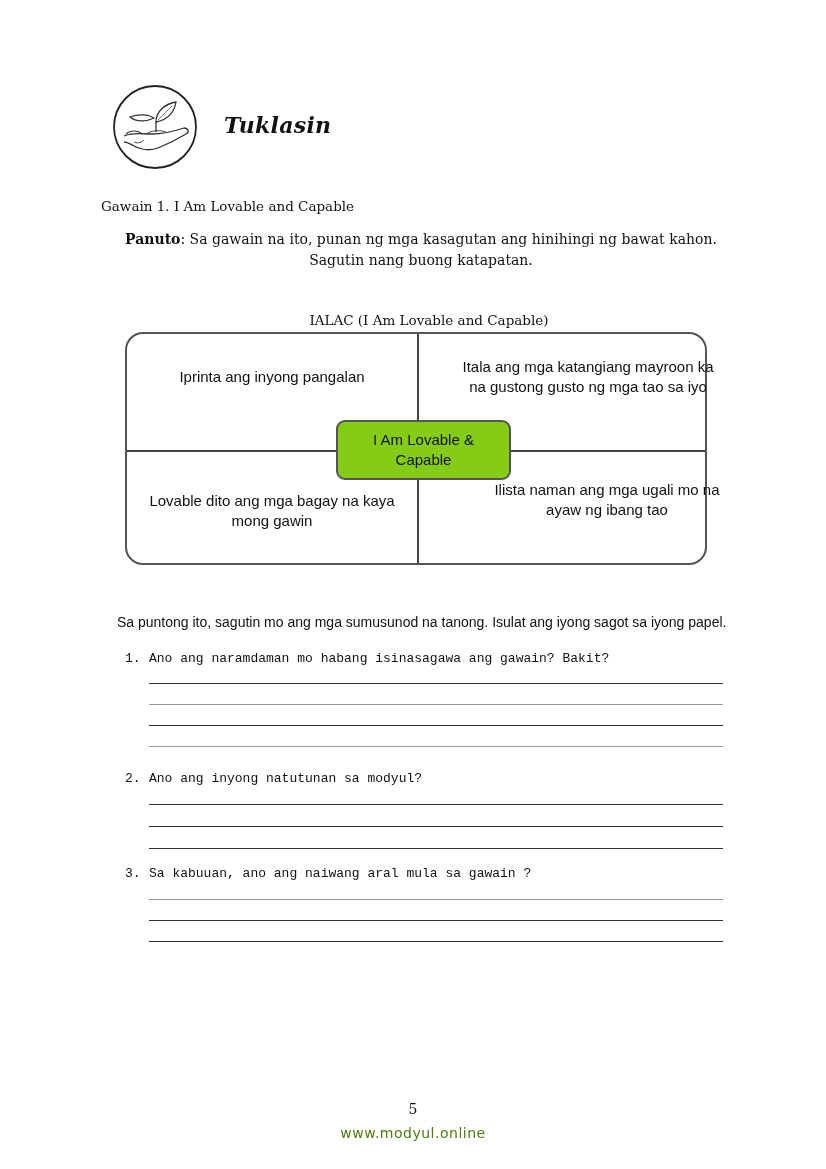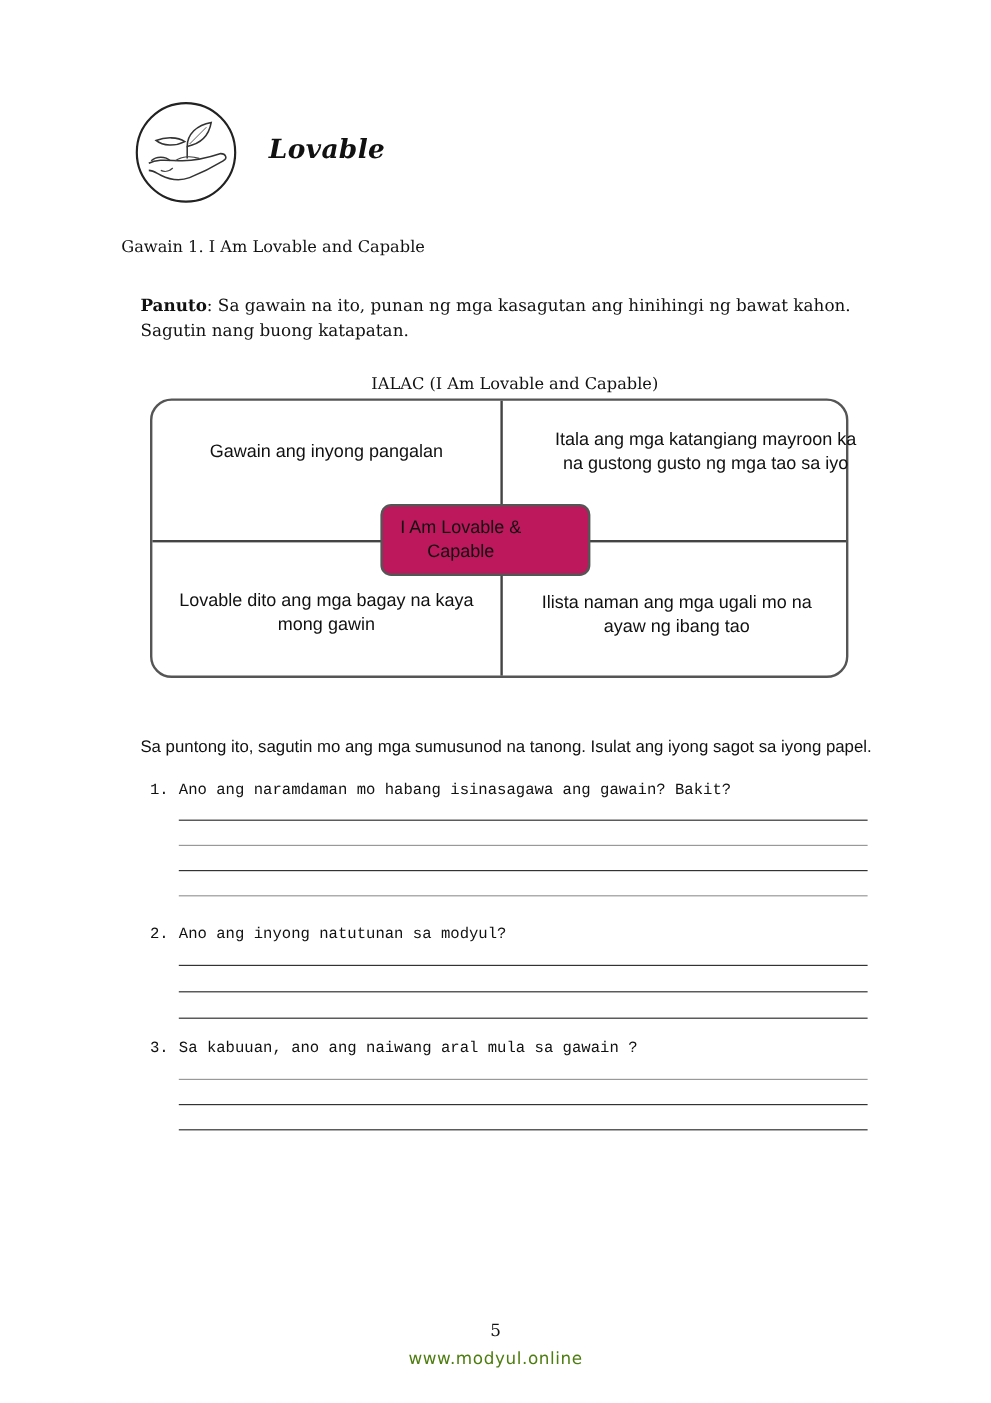--- a/index.html
+++ b/index.html
@@ -2,36 +2,36 @@
 <html><head>
 <meta charset="utf-8">
 <style>
   html, body { margin: 0; padding: 0; background: #ffffff; }
   body { width: 826px; height: 1169px; position: relative; overflow: hidden; color: #111; }
 
   .logo { position: absolute; left: 112px; top: 84px; width: 86px; height: 86px; }
   .section-title { position: absolute; left: 224px; top: 112px; font-family: "DejaVu Serif", serif; font-weight: bold; font-style: italic; font-size: 22px; letter-spacing: 0.3px; margin: 0; }
 
   .activity-title { position: absolute; left: 101px; top: 198px; font-family: "DejaVu Serif", serif; font-weight: normal; font-size: 13.5px; margin: 0; }
-  .instructions { position: absolute; left: 101px; top: 229px; width: 640px; font-family: "DejaVu Serif", serif; font-size: 14px; line-height: 21px; margin: 16px; }
+  .instructions { position: absolute; left: 101px; top: 229px; width: 640px; font-family: "DejaVu Serif", serif; font-size: 14px; line-height: 21px; margin: 0; text-align: center; }
   .instructions b { font-weight: bold; }
 
   .diagram-caption { position: absolute; left: 0; width: 826px; top: 296px; text-align: center; font-family: "DejaVu Serif", serif; font-size: 13.5px; margin: 16px; }
 
   .diagram { position: absolute; left: 125px; top: 332px; width: 582px; height: 233px; box-sizing: border-box; border: 2px solid #555; border-radius: 18px; }
   .diagram .vline { position: absolute; left: 290px; top: 0; bottom: 0; width: 2px; background: #444; }
   .diagram .hline { position: absolute; left: 0; right: 0; top: 116px; height: 2px; background: #444; }
   .quad { position: absolute; display: flex; align-items: center; justify-content: center; text-align: center; font-family: "Liberation Sans", "DejaVu Sans", sans-serif; font-size: 15px; line-height: 20px; color: #111; }
   .q-tl { left: 0; top: 0; width: 290px; height: 86px; }
   .q-tr { left: 292px; top: 0; width: 290px; height: 86px; padding-left: 24px; }
   .q-bl { left: 0; top: 156px; width: 290px; height: 42px; }
-  .q-br { left: 292px; top: 158px; width: 290px; height: 42px; }
+  .q-br { left: 292px; top: 145px; width: 290px; height: 42px; padding-left: 43px; }
   .q-tr span { display: block; width: 270px; }
   .q-bl span, .q-br span { display: block; width: 260px; }
-  .center-box { position: absolute; left: 190px; top: 86px; width: 175px; height: 60px; box-sizing: border-box; background: #be185d; border: 2px solid #555; border-radius: 9px; display: flex; align-items: center; text-align: center; font-family: "Liberation Sans", "DejaVu Sans", sans-serif; font-size: 15px; line-height: 20px; }
+  .center-box { position: absolute; left: 209px; top: 86px; width: 175px; height: 60px; box-sizing: border-box; background: #84cc16; border: 2px solid #555; border-radius: 9px; display: flex; align-items: center; justify-content: center; text-align: center; font-family: "Liberation Sans", "DejaVu Sans", sans-serif; font-size: 15px; line-height: 20px; }
   .center-box span { display: block; width: 130px; }
 
   .prompt { position: absolute; left: 101px; top: 596px; width: 640px; font-family: Liberation Sans, sans-serif; font-size: 14px; line-height: 21px; margin: 16px; }
 
   .question { position: absolute; left: 125px; font-family: Liberation Mono, monospace; font-size: 13px; margin: 0; }
   .question .num { display: inline-block; width: 24px; }
   .q1 { top: 651px; }
   .q2 { top: 771px; }
   .q3 { top: 866px; }
 
@@ -50,31 +50,31 @@
   <path d="M44 38 C44 28 52 20 64 18 C62 30 54 36 44 38 Z" fill="none" stroke="#333" stroke-width="1.3"></path>
   <path d="M46 36 L60 22" stroke="#555" stroke-width="0.8"></path>
   <path d="M42 34 C36 30 26 30 18 33 C24 38 34 38 42 34 Z" fill="none" stroke="#333" stroke-width="1.3"></path>
   <path d="M44 38 L44 48" stroke="#333" stroke-width="1.3"></path>
 
   <path d="M12 52 C20 48 30 50 40 50 C50 50 60 48 72 44 C76 44 78 48 74 50 C64 56 56 60 46 64 C38 67 30 66 22 62 C18 60 16 58 12 58" fill="none" stroke="#333" stroke-width="1.3"></path>
   <path d="M14 50 C18 46 26 46 30 50" fill="none" stroke="#333" stroke-width="1.2"></path>
   <path d="M22 58 C26 60 30 58 32 56" fill="none" stroke="#444" stroke-width="1"></path>
   <path d="M34 50 C40 46 48 46 54 48" fill="none" stroke="#444" stroke-width="1"></path>
 </svg>
-<h1 class="section-title">Lovable</h1>
+<h1 class="section-title">Tuklasin</h1>
 
 <h2 class="activity-title">Gawain 1. I Am Lovable and Capable</h2>
 <p class="instructions"><b>Panuto</b><span>: Sa gawain na ito, punan ng mga kasagutan ang hinihingi ng bawat kahon. Sagutin nang buong katapatan.</span></p>
 
 <p class="diagram-caption">IALAC (I Am Lovable and Capable)</p>
 <div class="diagram">
   <div class="vline"></div>
   <div class="hline"></div>
   <div class="quad q-tl">
-      <span>Gawain ang inyong pangalan</span>
+      <span>Iprinta ang inyong pangalan</span>
     </div>
   <div class="quad q-tr">
       <span>Itala ang mga katangiang mayroon ka na gustong gusto ng mga tao sa iyo</span>
     </div>
   <div class="quad q-bl">
       <span>Lovable dito ang mga bagay na kaya mong gawin</span>
     </div>
   <div class="quad q-br">
       <span>Ilista naman ang mga ugali mo na ayaw ng ibang tao</span>
     </div>

